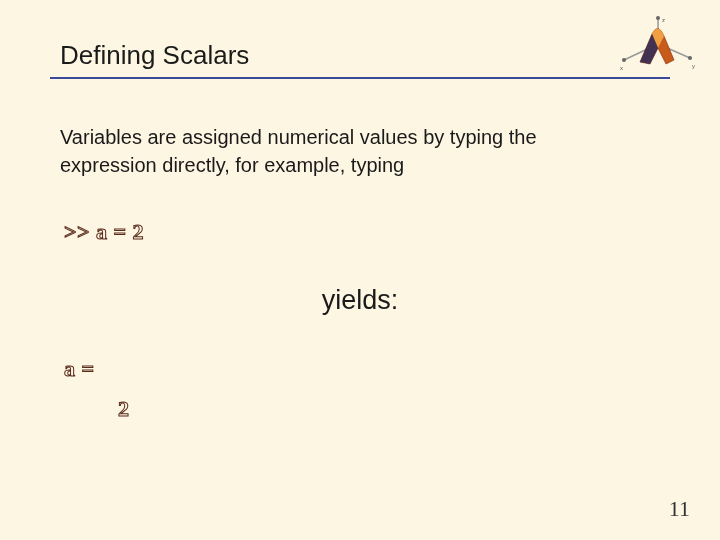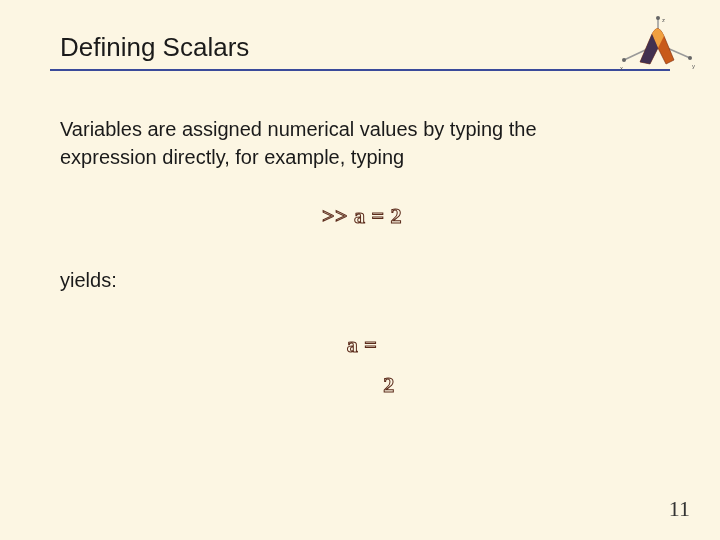--- a/index.html
+++ b/index.html
@@ -6,61 +6,61 @@
   html, body { width: 720px; height: 540px; overflow: hidden; }
   body {
     background: #fcf6e3;
     font-family: Verdana, Geneva, sans-serif;
     position: relative;
   }
   .slide {
     width: 720px;
     height: 540px;
     position: relative;
-    padding: 32px 60px 0 60px;
+    padding: 40px 60px 0 60px;
   }
   .title {
     font-size: 26px;
     color: #1a1a1a;
     font-weight: 400;
     margin-bottom: 6px;
     text-align: left;
   }
   .title-rule {
     border: none;
     border-top: 2.5px solid #3a4a9a;
     margin-bottom: 44px;
     margin-left: -10px;
     margin-right: -10px;
   }
   .body-text {
     font-size: 20px;
     color: #1a1a1a;
     line-height: 1.4;
-    margin-bottom: 32px;
+    margin-bottom: 40px;
     max-width: 540px;
   }
   .outlined {
     font-family: "Times New Roman", Times, serif;
     font-size: 22px;
     color: #fcf6e3;
     -webkit-text-stroke: 1px #5a2a1a;
     text-stroke: 1px #5a2a1a;
     letter-spacing: 0.5px;
     font-weight: 600;
-    text-align: center;
   }
   .command-line {
     margin-left: 4px;
     margin-bottom: 40px;
   }
   .yields {
-    font-size: 20px;
+    font-size: 27px;
     color: #1a1a1a;
     margin-bottom: 40px;
+    text-align: center;
   }
   .result-var {
     margin-left: 4px;
     margin-bottom: 14px;
   }
   .result-val {
     margin-left: 58px;
   }
   .page-num {
     position: absolute;

